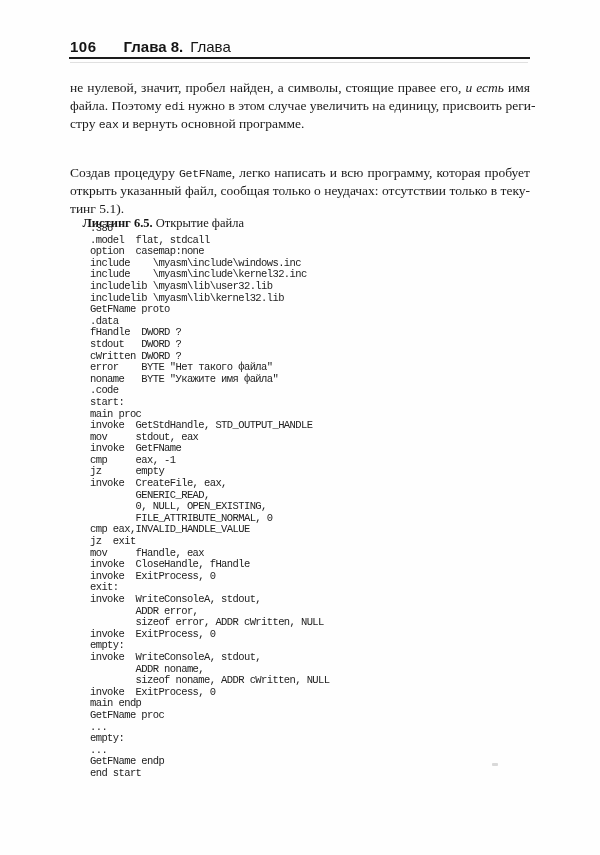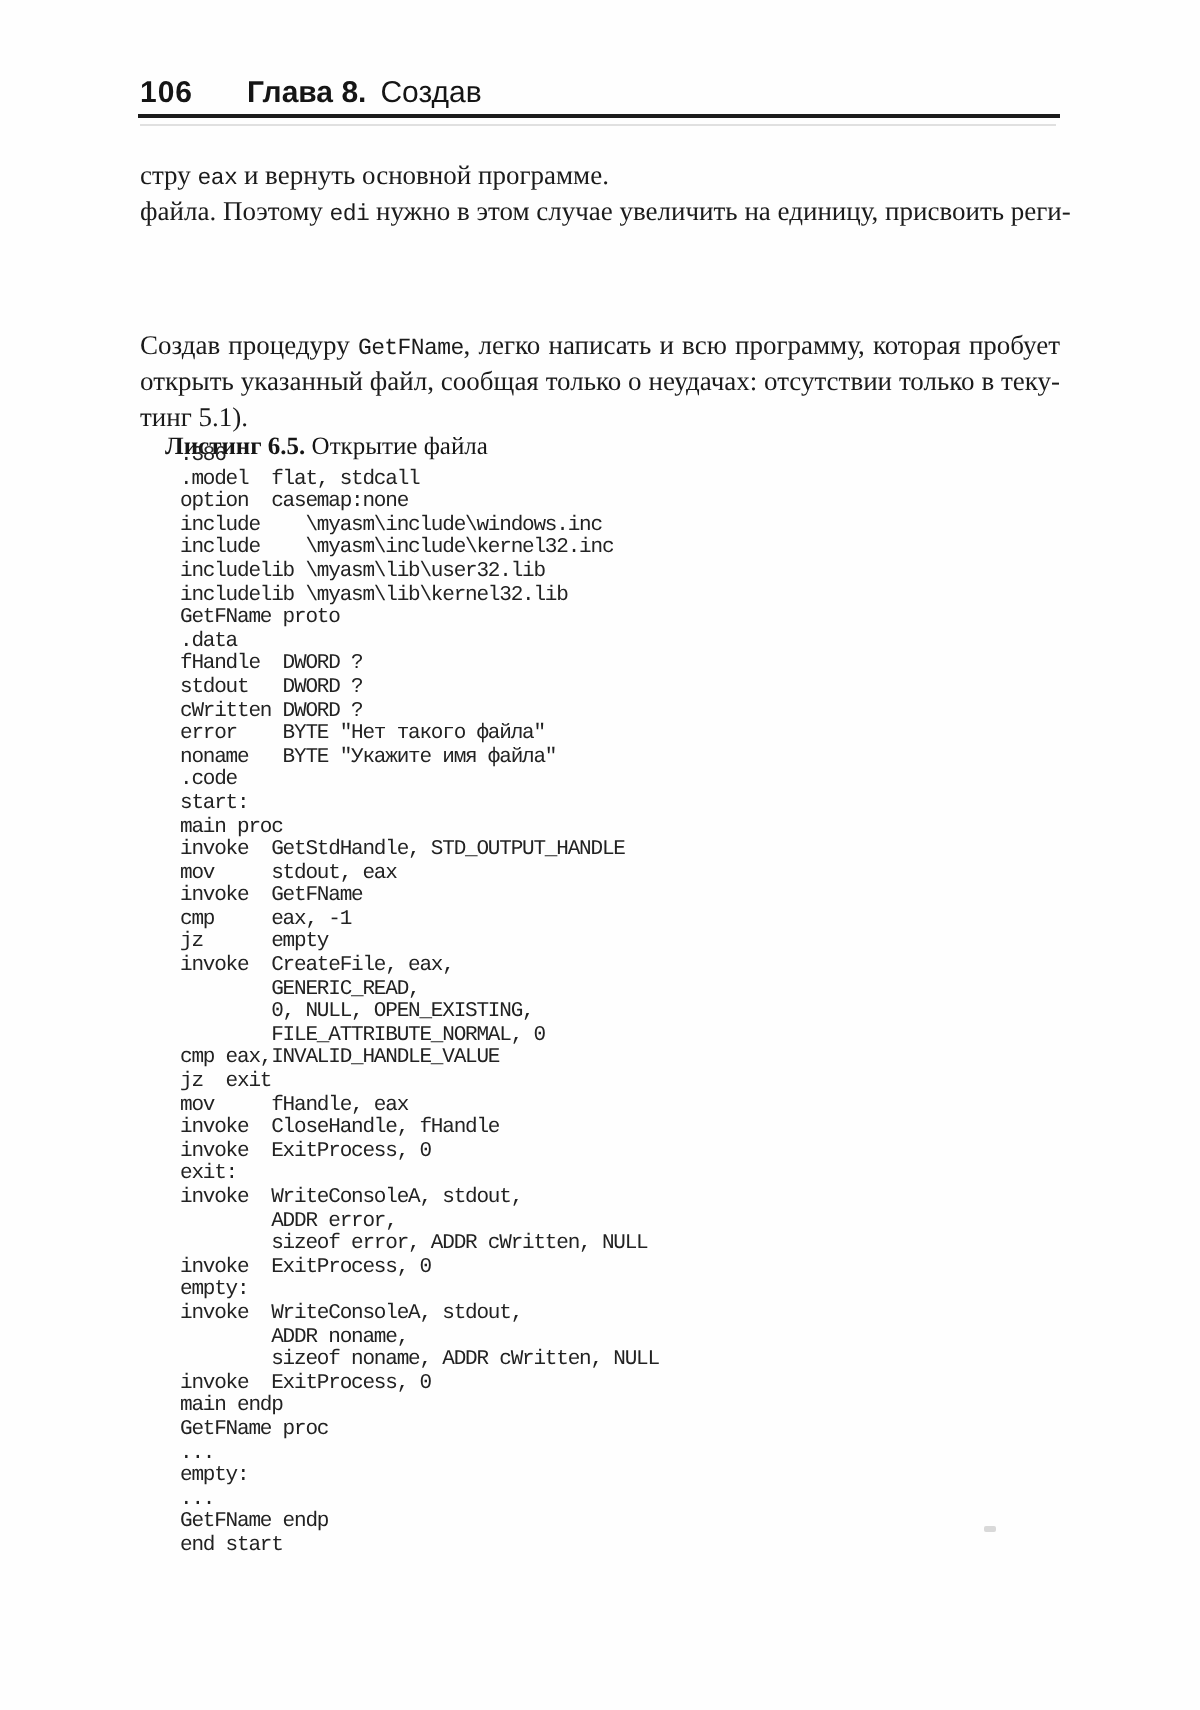--- a/index.html
+++ b/index.html
@@ -72,28 +72,29 @@
     width: 6px; height: 3px; background: #b9b9b9; opacity: 0.55;
     border-radius: 1px;
   }
 </style>
 </head>
 <body>
 
 <div class="page">
 
   <header class="hdr">
-    <span class="pnum">106</span><span class="chl">Глава 8.</span><span class="cht">Создав</span>
+    <span class="pnum">106</span><span class="chl">Глава 8.</span><span class="cht">Глава</span>
   </header>
   <div class="rule"></div>
   <div class="rule2"></div>
 
   <div class="para p1">
+      <div class="pline"><span class="run-serif">не нулевой, значит, пробел найден, а символы, стоящие правее его, </span><span class="run-italic">и есть</span><span class="run-serif"> имя</span></div>
+      <div class="pline"><span class="run-serif">файла. Поэтому </span><span class="run-mono">edi</span><span class="run-serif"> нужно в этом случае увеличить на единицу, присвоить реги-</span></div>
       <div class="pline plast"><span class="run-serif">стру </span><span class="run-mono">eax</span><span class="run-serif"> и вернуть основной программе.</span></div>
-      <div class="pline"><span class="run-serif">файла. Поэтому </span><span class="run-mono">edi</span><span class="run-serif"> нужно в этом случае увеличить на единицу, присвоить реги-</span></div>
     </div>
 
   <div class="para p2">
       <div class="pline"><span class="run-serif">Создав процедуру </span><span class="run-mono">GetFName</span><span class="run-serif">, легко написать и всю программу, которая пробует</span></div>
       <div class="pline"><span class="run-serif">открыть указанный файл, сообщая только о неудачах: отсутствии только в теку-</span></div>
       <div class="pline plast"><span class="run-serif">тинг 5.1).</span></div>
     </div>
 
   <div class="caption">
     <span class="capb">Листинг 6.5.</span><span class="capt"> Открытие файла</span>

